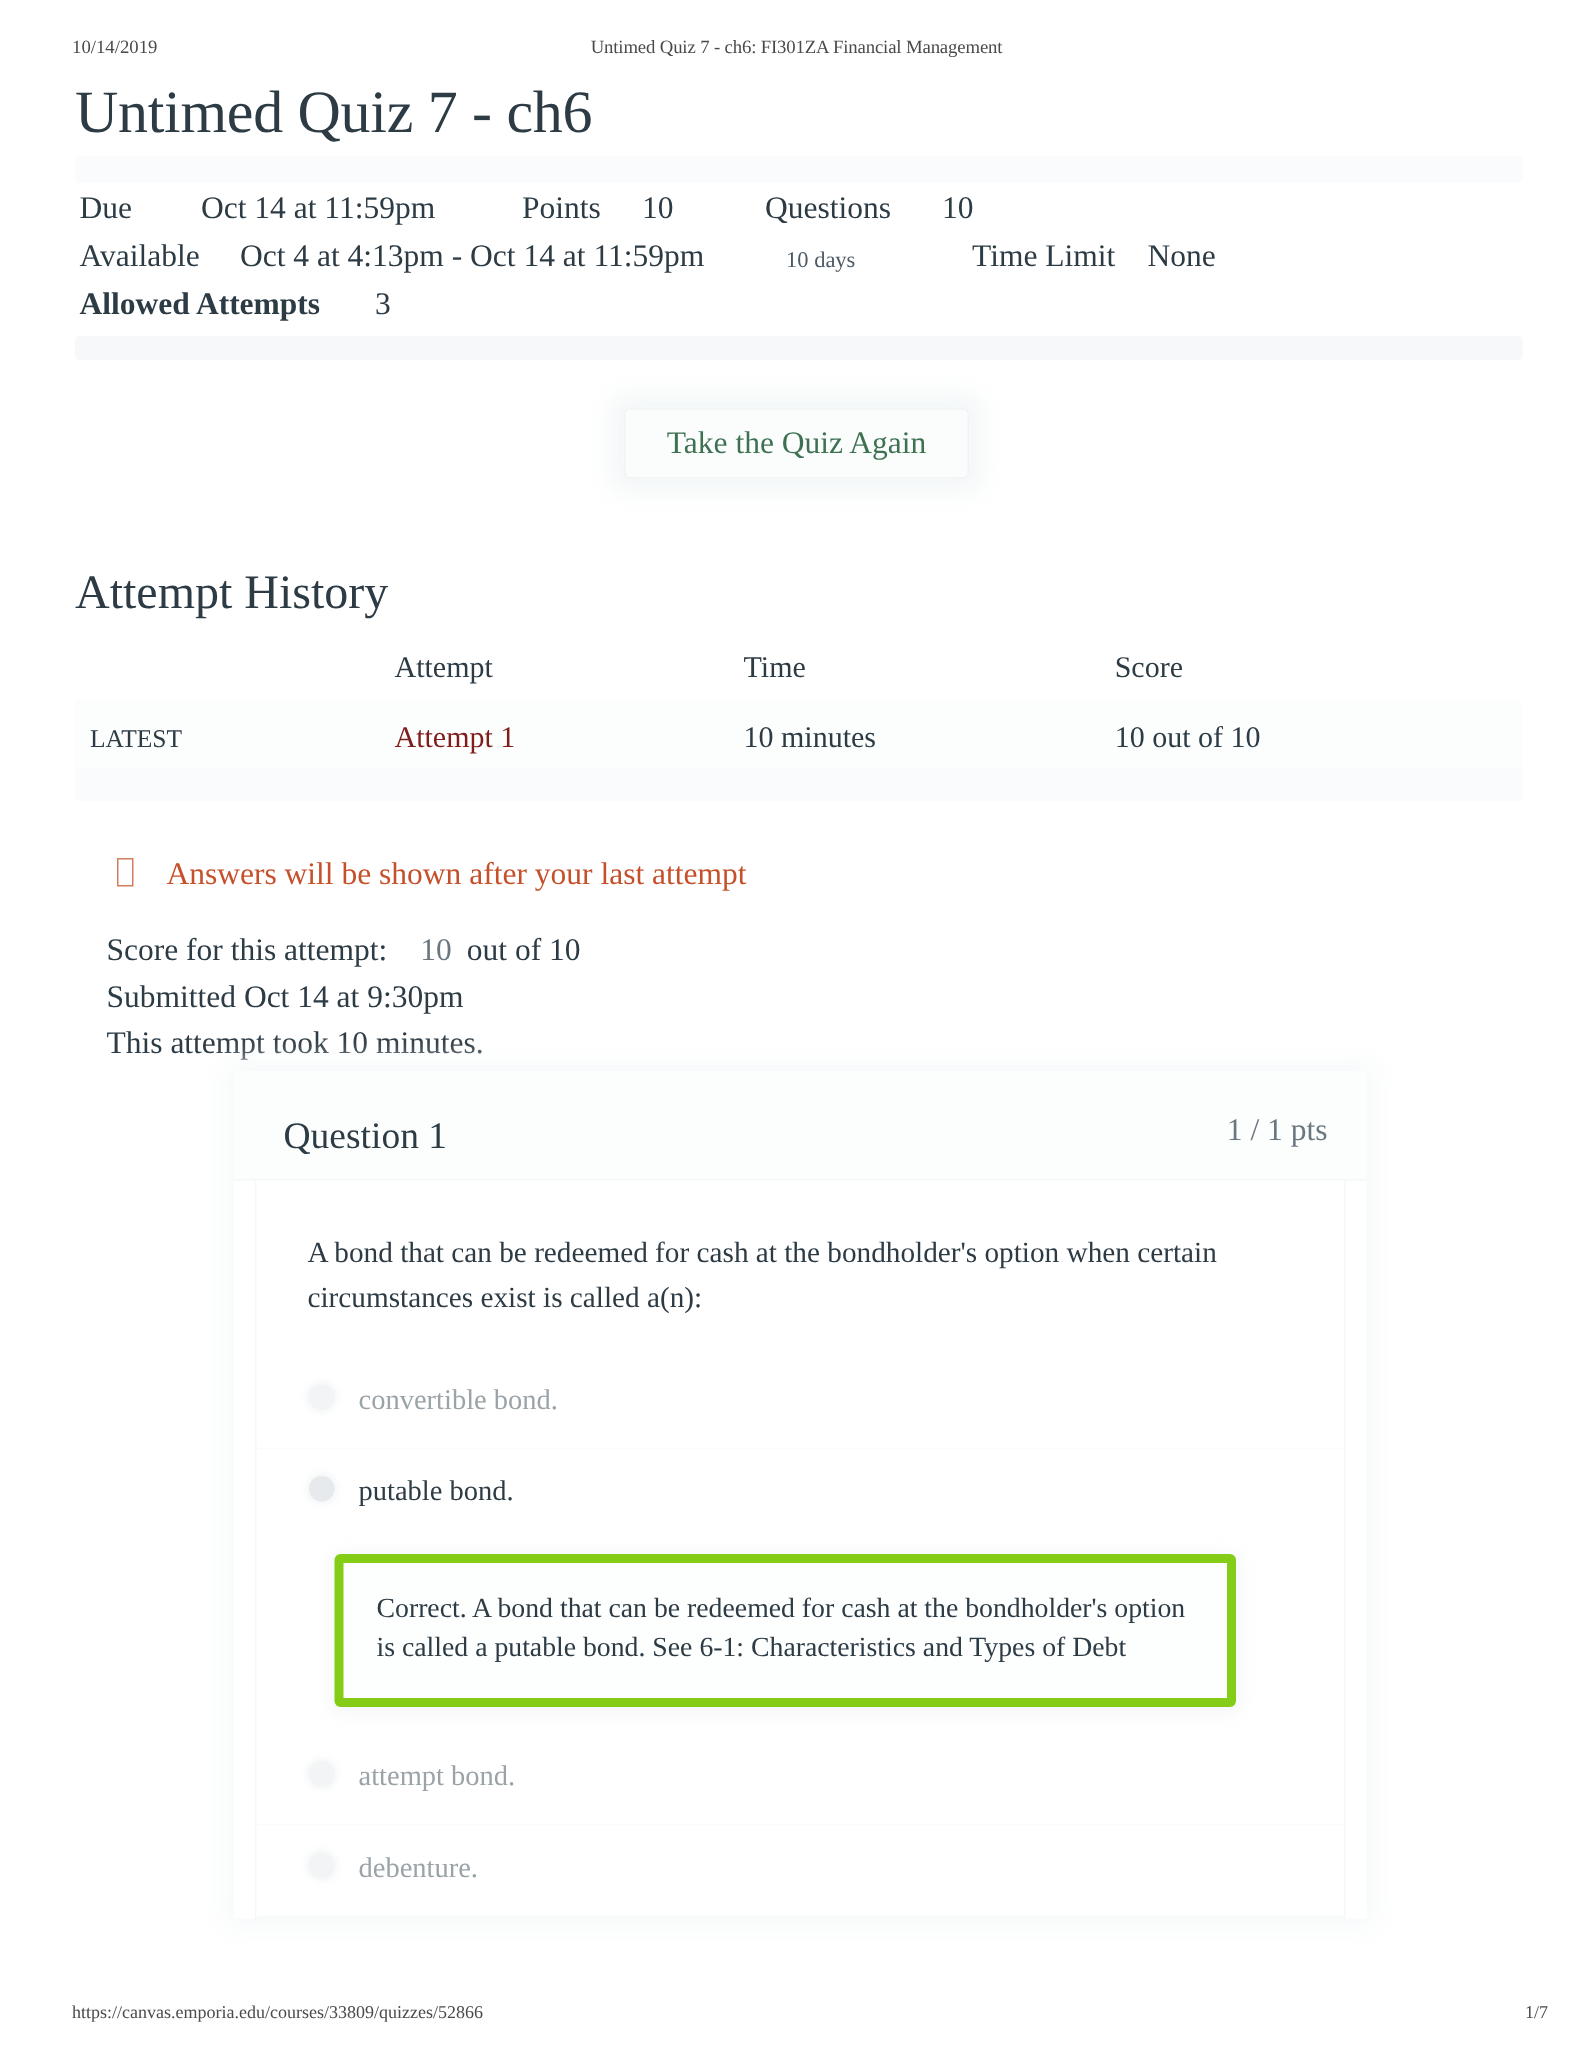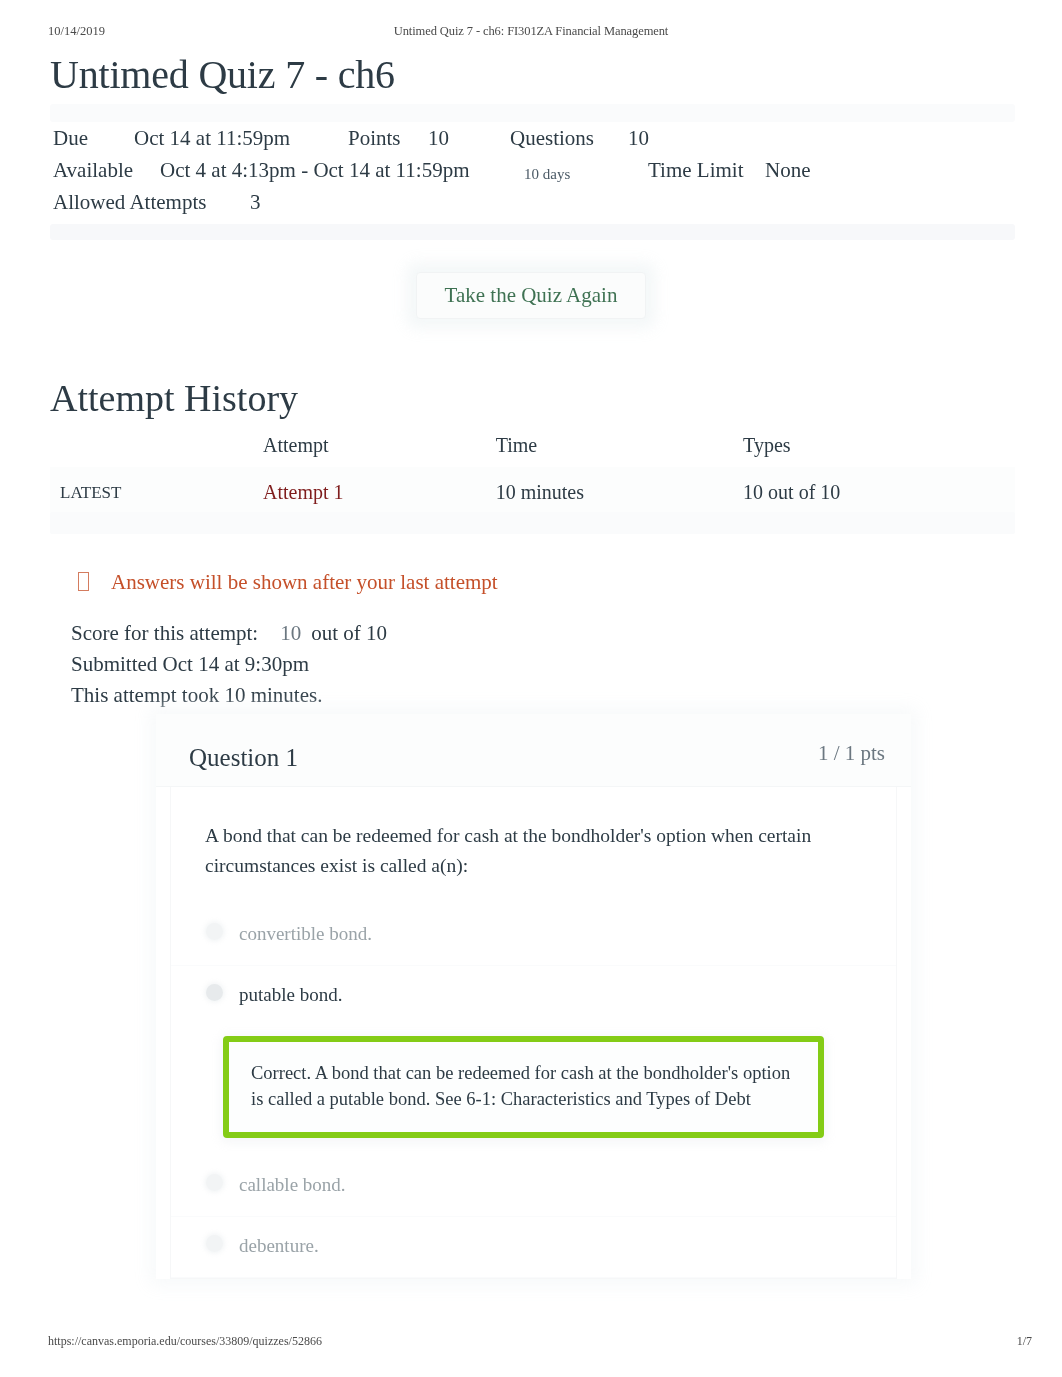--- a/index.html
+++ b/index.html
@@ -114,21 +114,21 @@
   .m-pts-val   { position: absolute; left: 378px; }
   .m-qs-lbl    { position: absolute; left: 460px; }
   .m-qs-val    { position: absolute; left: 578px; }
 
   .m-avail-lbl { position: absolute; left: 3px;   }
   .m-avail-val { position: absolute; left: 110px; }
   .m-days      { position: absolute; left: 474px; top: 4px; }
   .m-tl-lbl    { position: absolute; left: 598px; }
   .m-tl-val    { position: absolute; left: 715px; }
 
-  .m-att-lbl   { position: absolute; left: 3px;   }
+  .m-att-lbl   { position: absolute; left: 3px; font-weight: bold;   }
   .m-att-val   { position: absolute; left: 200px; }
 
   .meta-bottom-strip {
     margin-top: 6px;
     height: 16px;
     background: #f7f8fa;
     border-radius: 3px;
   }
 
   
@@ -152,21 +152,21 @@
     filter: blur(0.35px);
     opacity: 0.82;
     cursor: pointer;
   }
 
   
   .attempt-history-title {
     position: absolute;
     left: 50px;
     top: 376px;
-    font-size: 38px;
+    font-size: 32px;
     font-weight: normal;
     margin: 0;
     color: #2d3b45;
   }
 
   .history-table {
     position: absolute;
     left: 50px;
     top: 430px;
     width: 965px;
@@ -381,21 +381,21 @@
   </div>
 
   <h2 class="attempt-history-title">Attempt History</h2>
 
   <table class="history-table">
     <thead>
       <tr>
         <th class="hcol-flag"></th>
         <th class="hcol-attempt">Attempt</th>
         <th class="hcol-time">Time</th>
-        <th class="hcol-score">Types</th>
+        <th class="hcol-score">Score</th>
       </tr>
     </thead>
     <tbody>
       <tr>
         <td class="hcol-flag latest-flag">LATEST</td>
         <td class="hcol-attempt">
           <a class="attempt-link" href="#">Attempt 1</a>
         </td>
         <td class="hcol-time">10 minutes</td>
         <td class="hcol-score">10 out of 10</td>
@@ -436,21 +436,21 @@
 
         <div class="answer-row selected">
           <span class="radio"></span>
           <span class="answer-label">putable bond.</span>
         </div>
 
         <div class="feedback-box">Correct. A bond that can be redeemed for cash at the bondholder's option is called a putable bond. See 6-1: Characteristics and Types of Debt</div>
 
         <div class="answer-row">
           <span class="radio"></span>
-          <span class="answer-label">callable bond.</span>
+          <span class="answer-label">attempt bond.</span>
         </div>
 
         <div class="answer-row">
           <span class="radio"></span>
           <span class="answer-label">debenture.</span>
         </div>
 
       </div>
     </div>
   </div>

